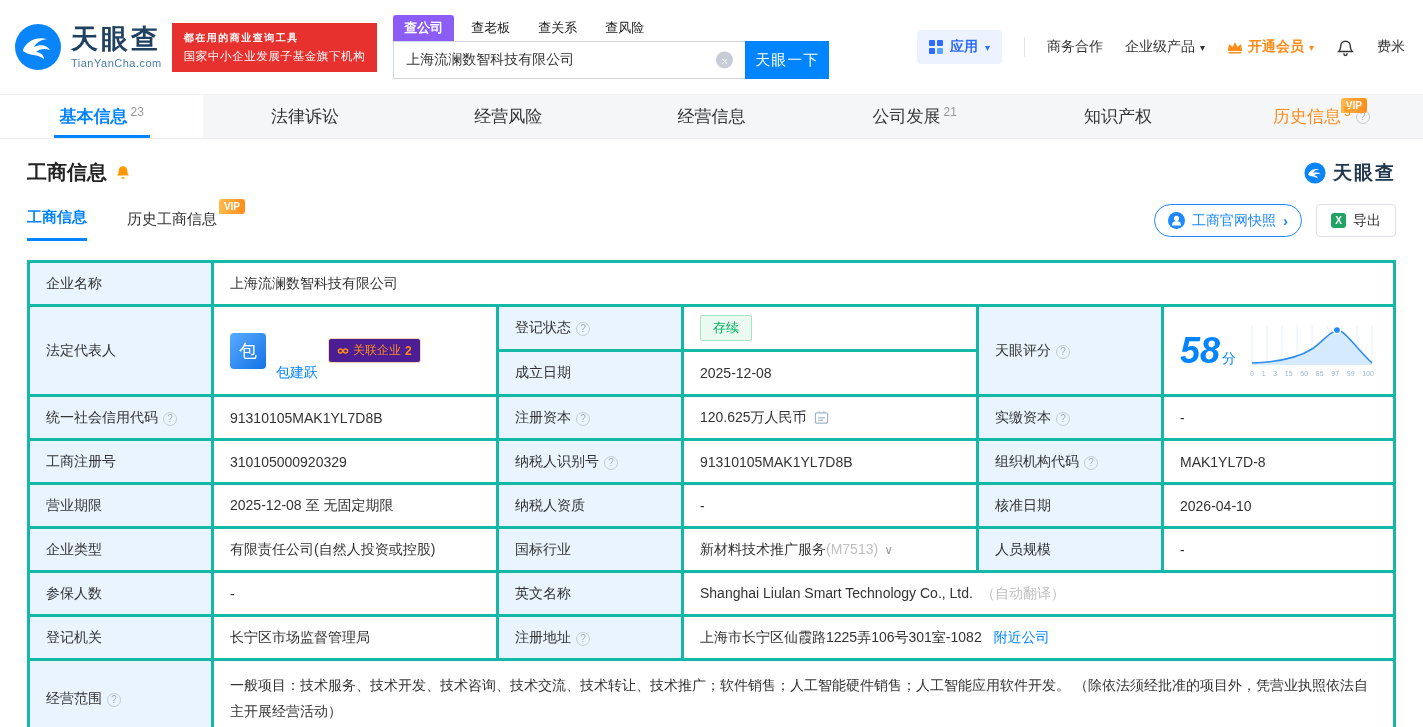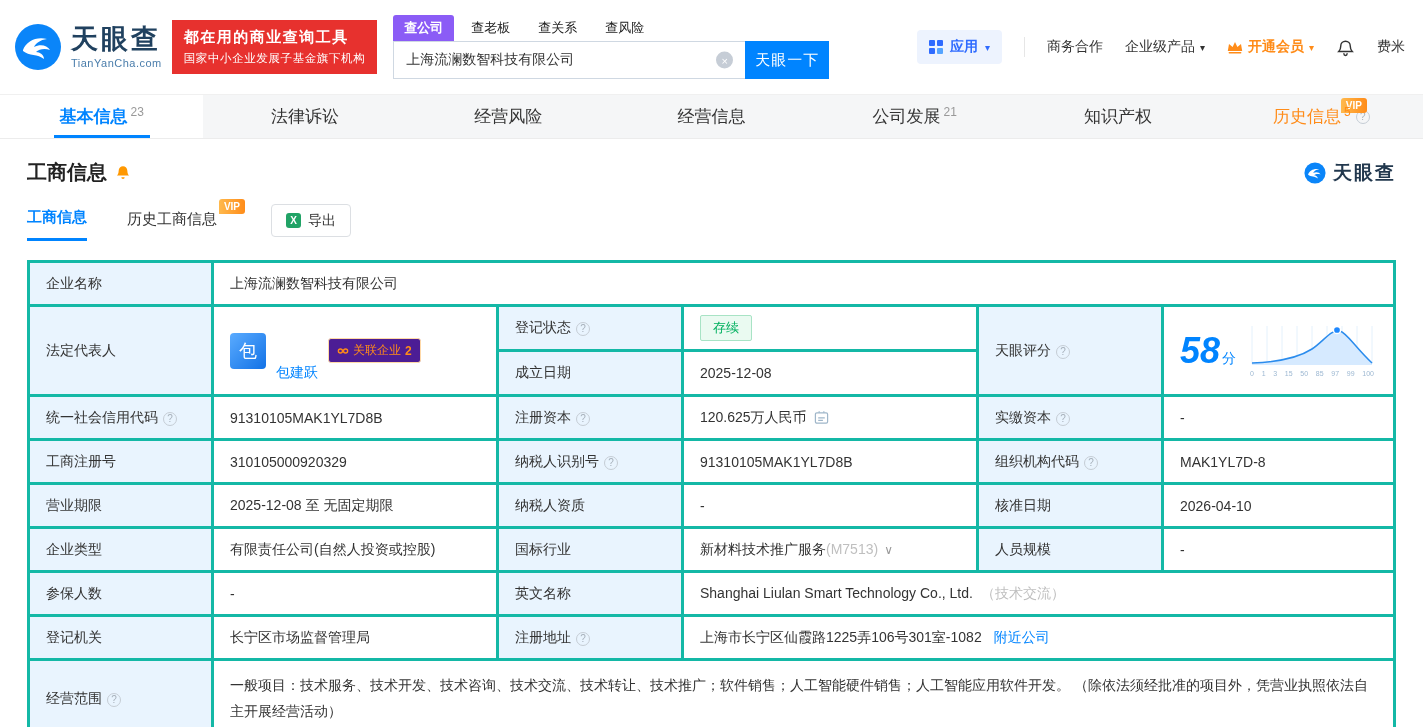--- a/index.html
+++ b/index.html
@@ -7,21 +7,21 @@
     font-family:"Liberation Sans","DejaVu Sans",sans-serif; color:#333; }
   a { text-decoration:none; }
 
   
   .topbar { display:flex; align-items:center; height:94px; padding:0 18px 0 14px; }
   .logo { display:flex; align-items:center; gap:9px; cursor:pointer; }
   .logo-texts { display:flex; flex-direction:column; line-height:1.1; }
   .logo-cn { font-size:27px; font-weight:bold; color:#20415f; letter-spacing:3px; }
   .logo-en { font-size:11px; color:#4a7dab; margin-top:2px; letter-spacing:.5px; }
   .promo { background:#e7312e; color:#fff; padding:8px 12px; margin-left:10px; }
-  .promo-l1 { font-size:15px; font-weight:bold; letter-spacing:1.5px; }
+  .promo-l1 { font-size:10px; font-weight:bold; letter-spacing:1.5px; }
   .promo-l2 { font-size:11.5px; margin-top:4px; letter-spacing:.6px; }
 
   .search-wrap { margin-left:16px; }
   .search-tabs { display:flex; align-items:flex-end; gap:6px; }
   .stab { font-size:13px; color:#222; padding:4px 11px; cursor:pointer; }
   .stab.active { background:#8b5cf6; color:#fff; border-radius:3px 3px 0 0; font-weight:bold; }
   .search-box { display:flex; align-items:center; position:relative; }
   .search-input { width:352px; height:38px; border:1px solid #cfd8e2; border-right:none;
     padding:0 36px 0 12px; font-size:14px; color:#333; outline:none; font-family:inherit; }
   .clear-icon { position:absolute; right:96px; top:50%; transform:translateY(-50%);
@@ -237,20 +237,29 @@
   </div>
 
   <div class="subtab-row">
     <div class="subtab active">
       <span>工商信息</span>
     </div>
     <div class="subtab">
       <span>历史工商信息</span>
       <span class="vip-tag">VIP</span>
     </div>
+    <button class="snapshot-btn">
+      <svg width="17" height="17" viewBox="0 0 20 20">
+        <circle cx="10" cy="10" r="10" fill="#1e88ff"></circle>
+          <circle cx="10" cy="7.5" r="3" fill="#fff"></circle>
+        <path d="M4.5 16a5.5 5.5 0 0 1 11 0z" fill="#fff"></path>
+      </svg>
+      <span>工商官网快照</span>
+      <span class="snap-arrow">›</span>
+    </button>
     <button class="export-btn">
       <span class="xls-icon">
           <span>X</span>
         </span>
       <span>导出</span>
     </button>
   </div>
 
   <table class="info">
     <colgroup>
@@ -412,21 +421,21 @@
 
       <tr class="r44">
         <td class="lbl">
           <span>参保人数</span>
         </td>
         <td>-</td>
         <td class="lbl">
           <span>英文名称</span>
         </td>
         <td colspan="3">
-          <span>Shanghai Liulan Smart Technology Co., Ltd.</span><span class="note">（技术交流）</span>
+          <span>Shanghai Liulan Smart Technology Co., Ltd.</span><span class="note">（自动翻译）</span>
         </td>
       </tr>
 
       <tr class="r44">
         <td class="lbl">
           <span>登记机关</span>
         </td>
         <td>长宁区市场监督管理局</td>
         <td class="lbl">
           <span>注册地址</span><span class="q-icon">?</span>

